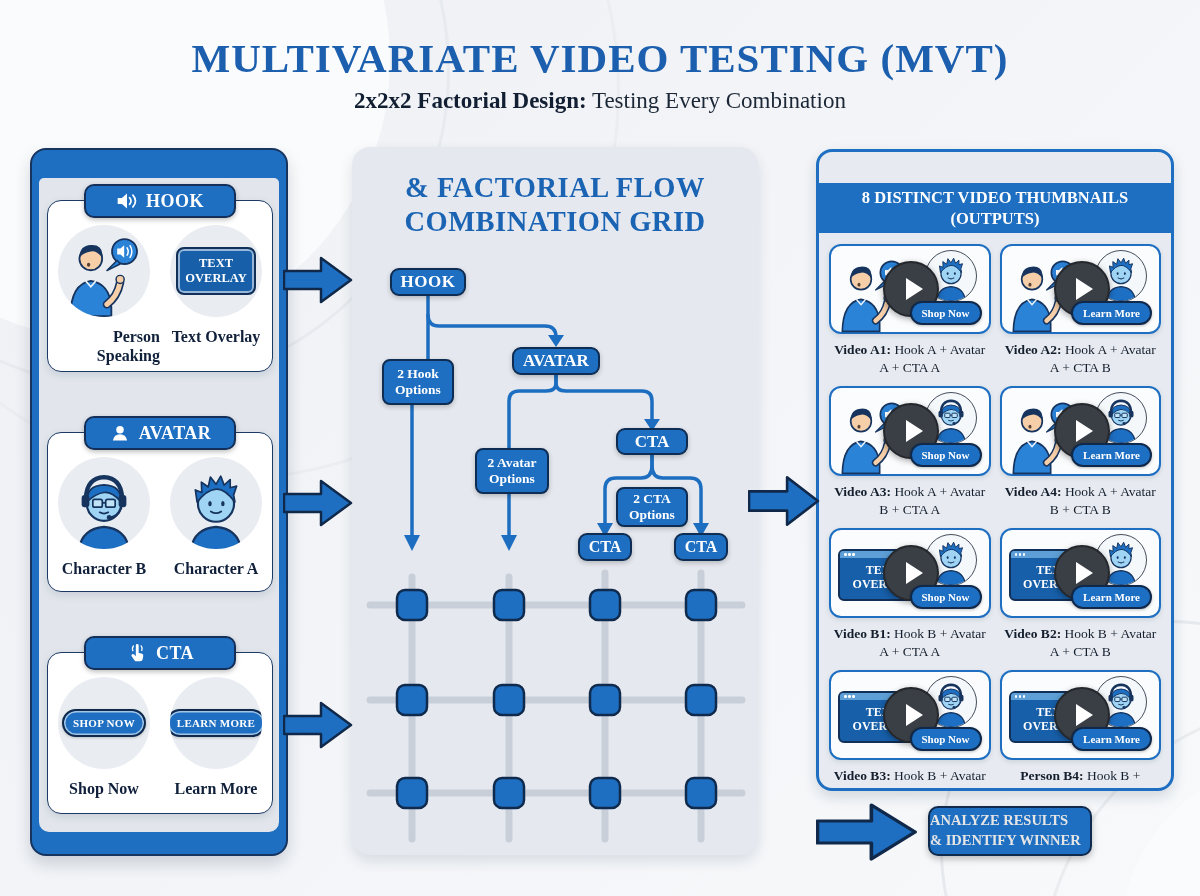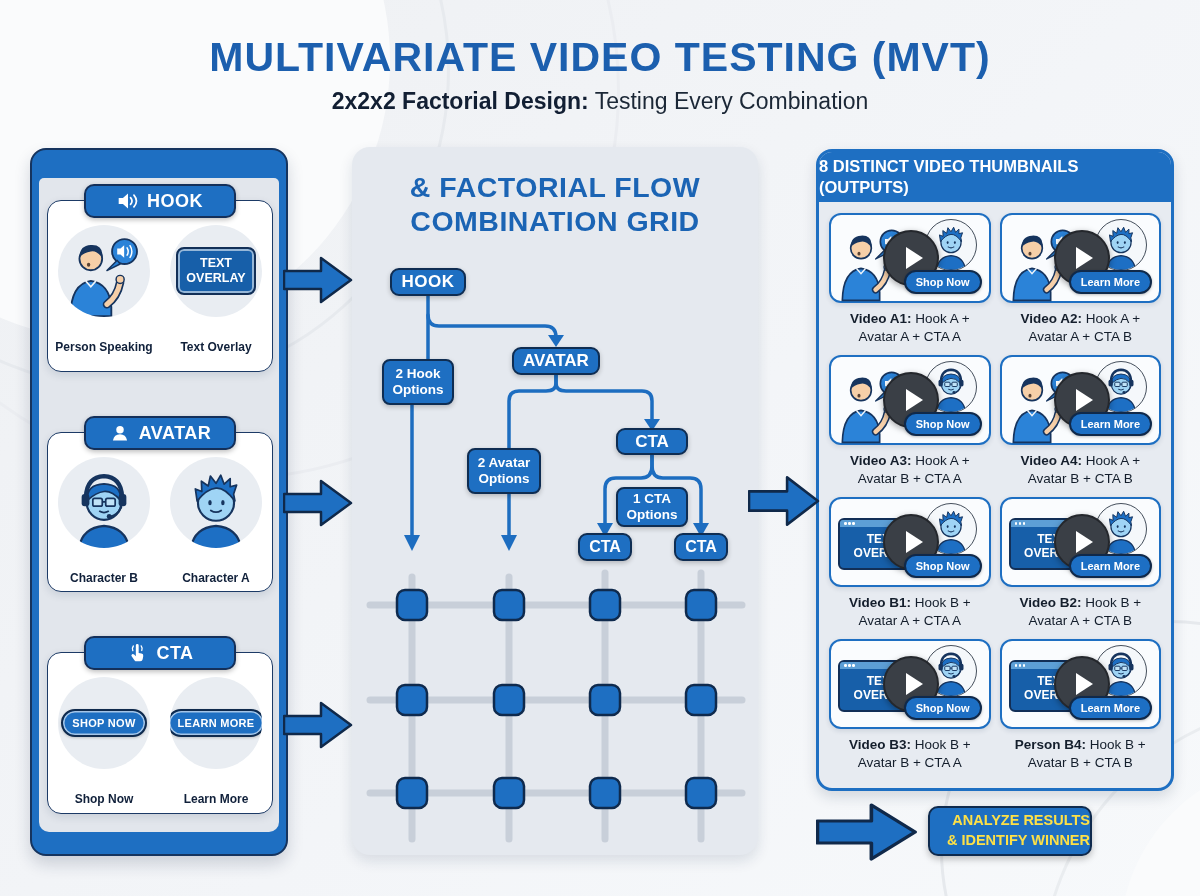--- a/index.html
+++ b/index.html
@@ -1,19 +1,19 @@
 <!DOCTYPE html>
 <html><head>
 <meta charset="utf-8">
 <style>
   html,body{margin:0;padding:0;background:#eef1f4;}
   *{box-sizing:border-box;}
   .stage{position:relative;width:1200px;height:896px;overflow:hidden;
     background:linear-gradient(135deg,#eef0f3 0%,#f3f5f8 55%,#f7f9fb 100%);
-    font-family:Liberation Sans, sans-serif;}
+    font-family:Liberation Serif, serif;}
   
   .blob{position:absolute;border-radius:50%;background:#fafbfc;z-index:0;}
   .ring{position:absolute;border-radius:50%;border:3px solid #e4e7eb;z-index:0;}
   
   .page-title{position:absolute;top:34px;left:0;right:0;text-align:center;z-index:2;
     font-size:41px;font-weight:800;color:#1c5fae;letter-spacing:1px;}
   .page-subtitle{position:absolute;top:88px;left:0;right:0;text-align:center;z-index:2;
     font-size:23px;color:#1b2736;}
   .page-subtitle b{font-weight:800;color:#121f33;}
   
@@ -30,21 +30,21 @@
   .factor-pill{position:absolute;top:-17px;left:50%;transform:translateX(-50%);
     width:152px;height:34px;background:#1e6fc2;border:2px solid #14305a;border-radius:10px;
     color:#fff;font-weight:800;font-size:18px;letter-spacing:.5px;
     display:flex;align-items:center;justify-content:center;gap:8px;
     box-shadow:0 2px 5px rgba(0,0,0,.25);}
   .factor-pill svg{width:22px;height:20px;color:#fff;}
   .options-row{position:absolute;left:0;right:0;top:22px;bottom:6px;display:flex;}
   .option{flex:1;display:flex;flex-direction:column;align-items:center;padding-top:2px;}
   .circle{width:92px;height:92px;border-radius:50%;background:#e9edf2;overflow:hidden;
     display:flex;align-items:center;justify-content:center;}
-  .option-label{margin-top:23px;font-weight:800;font-size:12px;color:#10203a;
+  .option-label{margin-top:10px;font-weight:800;font-size:16px;color:#10203a;
     text-align:right;line-height:1.2;}
   .person-lg{width:88px;height:84px;margin-top:8px;}
   .char-lg{width:86px;height:90px;margin-top:10px;}
   .text-overlay-box{width:80px;height:48px;background:#175fa9;border:2.5px solid #122f57;
     border-radius:8px;box-shadow:inset 0 0 0 2px rgba(255,255,255,.55);
     color:#fff;font-weight:800;font-size:12.5px;display:flex;align-items:center;
     justify-content:center;text-align:center;line-height:1.2;}
   .cta-chip{background:#1e6fc2;border:2px solid #0f2a4d;border-radius:15px;color:#fff;
     font-weight:800;font-size:11px;letter-spacing:.3px;padding:6px 9px;white-space:nowrap;
     box-shadow:inset 0 0 0 1.5px rgba(255,255,255,.6),0 1px 3px rgba(0,0,0,.2);}
@@ -59,28 +59,28 @@
   .flow-node,.flow-badge{position:absolute;background:#1e6fc2;border:2px solid #0f2d52;
     border-radius:9px;color:#fff;font-weight:800;display:flex;align-items:center;
     justify-content:center;box-shadow:0 2px 5px rgba(0,0,0,.22);}
   #node-hook{left:38px;top:121px;width:76px;height:28px;font-size:17px;letter-spacing:.5px;}
   #node-avatar{left:160px;top:200px;width:88px;height:28px;font-size:17px;}
   #node-cta{left:264px;top:281px;width:72px;height:27px;font-size:17px;}
   #node-cta-l{left:226px;top:386px;width:54px;height:28px;font-size:16px;}
   #node-cta-r{left:322px;top:386px;width:54px;height:28px;font-size:16px;}
   .flow-badge{font-size:13.5px;line-height:1.15;text-align:center;border-radius:8px;}
   #badge-hook{left:30px;top:212px;width:72px;height:46px;}
-  #badge-avatar{left:115px;top:301px;width:74px;height:46px;border-radius:8px;}
+  #badge-avatar{left:123px;top:301px;width:74px;height:46px;border-radius:8px;}
   #badge-cta{left:264px;top:340px;width:72px;height:40px;}
   
   .panel-right{position:absolute;left:816px;top:149px;width:358px;height:642px;z-index:2;
     background:#e7ebf1;border:3px solid #1e6fc2;border-radius:16px;overflow:hidden;
     box-shadow:0 6px 14px rgba(20,40,70,.15);}
-  .out-header{height:50px;background:#1e6fc2;color:#fff;font-weight:800;
-    font-size:16.5px;line-height:1.3;display:flex;flex-direction:column;justify-content:center;}
+  .out-header{height:50px;background:#1e6fc2;color:#fff;text-align:center;font-weight:800;
+    font-size:16.5px;line-height:1.3;display:flex;flex-direction:column;justify-content:center;margin-top:31px;}
   .out-grid{display:grid;grid-template-columns:1fr 1fr;column-gap:9px;row-gap:10px;padding:11px 10px;}
   .video-cell{display:flex;flex-direction:column;align-items:center;}
   .thumb{position:relative;width:100%;height:90px;background:#fafcfe;
     border:2.5px solid #1e6fc2;border-radius:12px;box-shadow:0 2px 5px rgba(20,40,70,.12);}
   .thumb .person{position:absolute;left:2px;bottom:-1px;width:80px;height:78px;}
   .thumb .tcard{position:absolute;left:7px;top:19px;width:88px;height:52px;background:#175fa9;
     border:2px solid #122f57;border-radius:6px;color:#fff;font-weight:800;font-size:12px;
     text-align:center;line-height:1.15;display:flex;align-items:center;justify-content:center;}
   .thumb .tcard::before{content:"";position:absolute;top:0;left:0;right:0;height:7px;
     background:#5d9fd6;border-radius:3px 3px 0 0;}
@@ -96,22 +96,22 @@
   .thumb .play::after{content:"";margin-left:6px;border-left:17px solid #fff;
     border-top:11px solid transparent;border-bottom:11px solid transparent;}
   .thumb .cta-pill{position:absolute;right:7px;bottom:7px;background:#1d6fc4;
     border:2px solid #10294a;border-radius:14px;color:#fff;font-weight:800;font-size:11px;
     padding:4px 10px;white-space:nowrap;box-shadow:0 1px 3px rgba(0,0,0,.25);}
   .caption{margin-top:7px;font-size:13.5px;color:#141e2c;text-align:center;
     line-height:1.3;max-width:152px;}
   .caption b{font-weight:800;}
   
   .analyze-btn{position:absolute;left:928px;top:806px;width:164px;height:50px;z-index:2;
-    background:#1e6fc2;border:2.5px solid #0f2a4d;border-radius:10px;color:#fde047;
-    font-weight:800;font-size:14.5px;line-height:1.35;text-align:right;
+    background:#1e6fc2;border:2.5px solid #0f2a4d;border-radius:10px;color:#e5e5e5;
+    font-weight:800;font-size:14.5px;line-height:1.35;text-align:left;
     display:flex;flex-direction:column;justify-content:center;
     box-shadow:0 3px 7px rgba(0,0,0,.25);}
 </style>
 </head>
 <body>
 
 <svg width="0" height="0" style="position:absolute">
   <defs>
     <symbol id="sym-speaker" viewBox="0 0 26 22">
       <path d="M2,7.5 h5 l6,-5.5 v18 l-6,-5.5 H2 z" fill="currentColor"></path>
@@ -331,21 +331,21 @@
       </g>
     </svg>
 
     <div class="flow-node" id="node-hook">HOOK</div>
     <div class="flow-node" id="node-avatar">AVATAR</div>
     <div class="flow-node" id="node-cta">CTA</div>
     <div class="flow-node" id="node-cta-l">CTA</div>
     <div class="flow-node" id="node-cta-r">CTA</div>
     <div class="flow-badge" id="badge-hook">2 Hook Options</div>
     <div class="flow-badge" id="badge-avatar">2 Avatar Options</div>
-    <div class="flow-badge" id="badge-cta">1 CTA Options</div>
+    <div class="flow-badge" id="badge-cta">2 CTA Options</div>
   </div>
 
   <div class="panel-right">
     <div class="out-header">
       <div>8 DISTINCT VIDEO THUMBNAILS</div>
       <div>(OUTPUTS)</div>
     </div>
     <div class="out-grid">
 
       <div class="video-cell">

